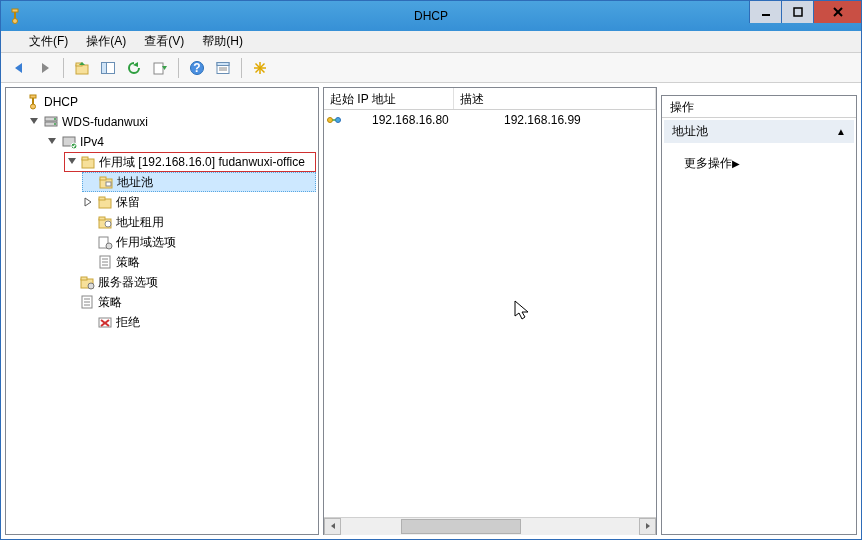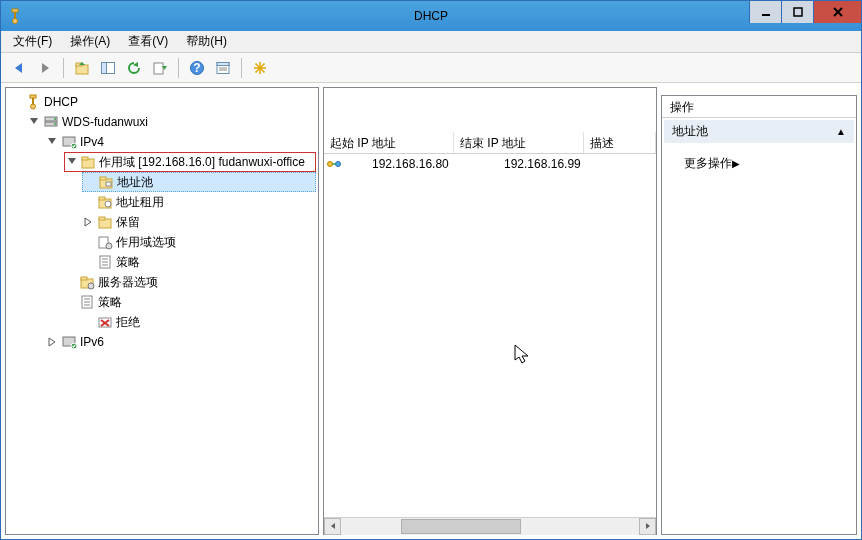--- a/index.html
+++ b/index.html
@@ -11,21 +11,21 @@
 .titlebar { height: 30px; background: linear-gradient(#4aa3df, #3690d6); display: flex; align-items: center; color: #000; position: relative; }
 .titlebar .app-icon { width: 16px; height: 16px; margin: 0 6px; }
 .titlebar-title { position: absolute; left: 50%; transform: translateX(-50%); color: #000; }
 .title-controls { margin-left: auto; display: flex; height: 100%; }
 .title-btn { width: 32px; height: 22px; display: flex; align-items: center; justify-content: center; border-left: 1px solid #2e6cb8; background: #c9d6e6; cursor: pointer; }
 .title-btn.min, .title-btn.max { background: #d0d8e4; }
 .title-btn.close { background: #c94f44; width: 48px; }
 .title-btn svg { display: block; }
 
 
-.menubar { height: 22px; background: #f0f0f0; border-bottom: 1px solid #d0d0d0; display: flex; align-items: center; padding: 0 4px; gap: 2px; }
+.menubar { height: 22px; background: #f0f0f0; border-bottom: 1px solid #d0d0d0; display: flex; align-items: center; padding: 0 20px; gap: 2px; }
 .menu-item { padding: 2px 8px; cursor: pointer; }
 
 
 .toolbar { height: 30px; background: #f7f7f7; border-bottom: 1px solid #d0d0d0; display: flex; align-items: center; padding: 0 6px; gap: 2px; }
 .tb-btn { width: 24px; height: 24px; display: flex; align-items: center; justify-content: center; border: 1px solid transparent; cursor: pointer; }
 .tb-sep { width: 1px; height: 20px; background: #c0c0c0; margin: 0 4px; }
 
 
 .content { flex: 1; display: flex; padding: 4px; gap: 4px; min-height: 0; }
 .panel { border: 1px solid #828790; background: #fff; display: flex; flex-direction: column; min-height: 0; }
@@ -39,21 +39,21 @@
 .tree li { position: relative; white-space: nowrap; }
 .node { display: flex; align-items: center; height: 20px; gap: 3px; padding-right: 4px; cursor: pointer; }
 .node.selected { background: #cde8ff; border: 1px dotted #5aa7e0; }
 .twisty { width: 12px; height: 12px; display: flex; align-items: center; justify-content: center; color: #5a5a5a; cursor: pointer; }
 .twisty.none { visibility: hidden; }
 .ticon { width: 16px; height: 16px; flex: 0 0 16px; }
 .node-label { }
 .scope-highlight > .node { border: 1px solid #d03030; padding-left: 2px; padding-right: 22px; }
 
 
-.list-header { height: 22px; background: #fff; border-bottom: 1px solid #d0d0d0; display: flex; margin-top: 44px; }
+.list-header { height: 22px; background: #fff; border-bottom: 1px solid #d0d0d0; display: flex; }
 .col { border-right: 1px solid #e0e0e0; padding: 3px 6px; overflow: hidden; text-overflow: ellipsis; white-space: nowrap; }
 .col.start { width: 130px; }
 .col.end { width: 130px; }
 .col.desc { flex: 1; }
 .list-body { flex: 1; overflow: auto; position: relative; }
 .row { display: flex; height: 20px; align-items: center; }
 .row .col { border-right: none; margin-left: 20px; }
 .row .ricon { width: 16px; height: 16px; margin: 0 4px 0 2px; flex: 0 0 16px; }
 .hscroll { height: 17px; border-top: 1px solid #d0d0d0; display: flex; align-items: center; background: #f0f0f0; }
 .hscroll .arrow { width: 17px; height: 17px; display: flex; align-items: center; justify-content: center; border: 1px solid #b8b8b8; background: #e8e8e8; cursor: pointer; }
@@ -244,41 +244,41 @@
                               <span class="ticon"><svg width="16" height="16">
                                     <rect x="2" y="5" width="12" height="9" fill="#f7e09a" stroke="#caa63d"></rect>
                                     <rect x="2" y="3" width="6" height="3" fill="#f7e09a" stroke="#caa63d"></rect>
                                     <rect x="8" y="8" width="5" height="4" fill="#fff" stroke="#888"></rect>
                                   </svg></span>
                               <span class="node-label">地址池</span>
                             </div>
                           </li>
                           <li>
                             <div class="node">
-                              <span class="twisty none"></span>
-                              <span class="ticon"><svg width="16" height="16">
-                                    <rect x="2" y="5" width="12" height="9" fill="#f7e09a" stroke="#caa63d"></rect>
-                                    <rect x="2" y="3" width="6" height="3" fill="#f7e09a" stroke="#caa63d"></rect>
-                                    <circle cx="11" cy="10" r="3" fill="#fff" stroke="#888"></circle>
-                                  </svg></span>
-                              <span class="node-label">地址租用</span>
-                            </div>
-                          </li>
-                          <li>
-                            <div class="node">
                               <span class="twisty">
                                   <svg width="10" height="10">
                                     <polygon points="2,1 8,5 2,9" fill="none" stroke="#595959"></polygon>
                                   </svg>
                                 </span>
                               <span class="ticon"><svg width="16" height="16">
                                     <rect x="2" y="5" width="12" height="9" fill="#f7e09a" stroke="#caa63d"></rect>
                                     <rect x="2" y="3" width="6" height="3" fill="#f7e09a" stroke="#caa63d"></rect>
                                   </svg></span>
                               <span class="node-label">保留</span>
+                            </div>
+                          </li>
+                          <li>
+                            <div class="node">
+                              <span class="twisty none"></span>
+                              <span class="ticon"><svg width="16" height="16">
+                                    <rect x="2" y="5" width="12" height="9" fill="#f7e09a" stroke="#caa63d"></rect>
+                                    <rect x="2" y="3" width="6" height="3" fill="#f7e09a" stroke="#caa63d"></rect>
+                                    <circle cx="11" cy="10" r="3" fill="#fff" stroke="#888"></circle>
+                                  </svg></span>
+                              <span class="node-label">地址租用</span>
                             </div>
                           </li>
                           <li>
                             <div class="node">
                               <span class="twisty none"></span>
                               <span class="ticon"><svg width="16" height="16">
                                     <rect x="2" y="3" width="9" height="11" fill="#fff" stroke="#888"></rect>
                                     <circle cx="12" cy="12" r="3" fill="#ddd" stroke="#777"></circle>
                                   </svg></span>
                               <span class="node-label">作用域选项</span>
@@ -331,47 +331,31 @@
                                     <line x1="4" y1="6" x2="12" y2="12" stroke="#d03030" stroke-width="2"></line>
                                     <line x1="12" y1="6" x2="4" y2="12" stroke="#d03030" stroke-width="2"></line>
                                   </svg></span>
                               <span class="node-label">拒绝</span>
                             </div>
                           </li>
                         </ul>
                       </li>
                     </ul>
                   </li>
-                  <li>
-                    <div class="node">
-                      <span class="twisty">
-                          <svg width="10" height="10">
-                            <polygon points="2,1 8,5 2,9" fill="none" stroke="#595959"></polygon>
-                          </svg>
-                        </span>
-                      <span class="ticon"><svg width="16" height="16">
-                            <rect x="2" y="3" width="12" height="9" fill="#d5d5d5" stroke="#777"></rect>
-                            <circle cx="13" cy="12" r="3" fill="#3aa04a" stroke="#fff"></circle>
-                            <path d="M11.5 12 l1 1 l2 -2.5" fill="none" stroke="#fff" stroke-width="1.2"></path>
-                          </svg></span>
-                      <span class="node-label">IPv6</span>
-                    </div>
-                  </li>
                 </ul>
               </li>
             </ul>
           </li>
         </ul>
       </div>
     </div>
 
     <div class="panel list-panel">
       <div class="list-header">
         <div class="col start">起始 IP 地址</div>
-        <div class="col end">结束 IP 地址</div>
         <div class="col desc">描述</div>
       </div>
       <div class="list-body">
         <div class="row">
           <span class="ricon"><svg width="16" height="16">
                 <circle cx="4" cy="8" r="2.5" fill="#f3c133" stroke="#b8860b"></circle>
                 <circle cx="12" cy="8" r="2.5" fill="#4aa8e0" stroke="#2a6fb8"></circle>
                 <line x1="6.5" y1="8" x2="9.5" y2="8" stroke="#3aa04a" stroke-width="1.5"></line>
               </svg></span>
           <div class="col start" style="width:112px">192.168.16.80</div>

